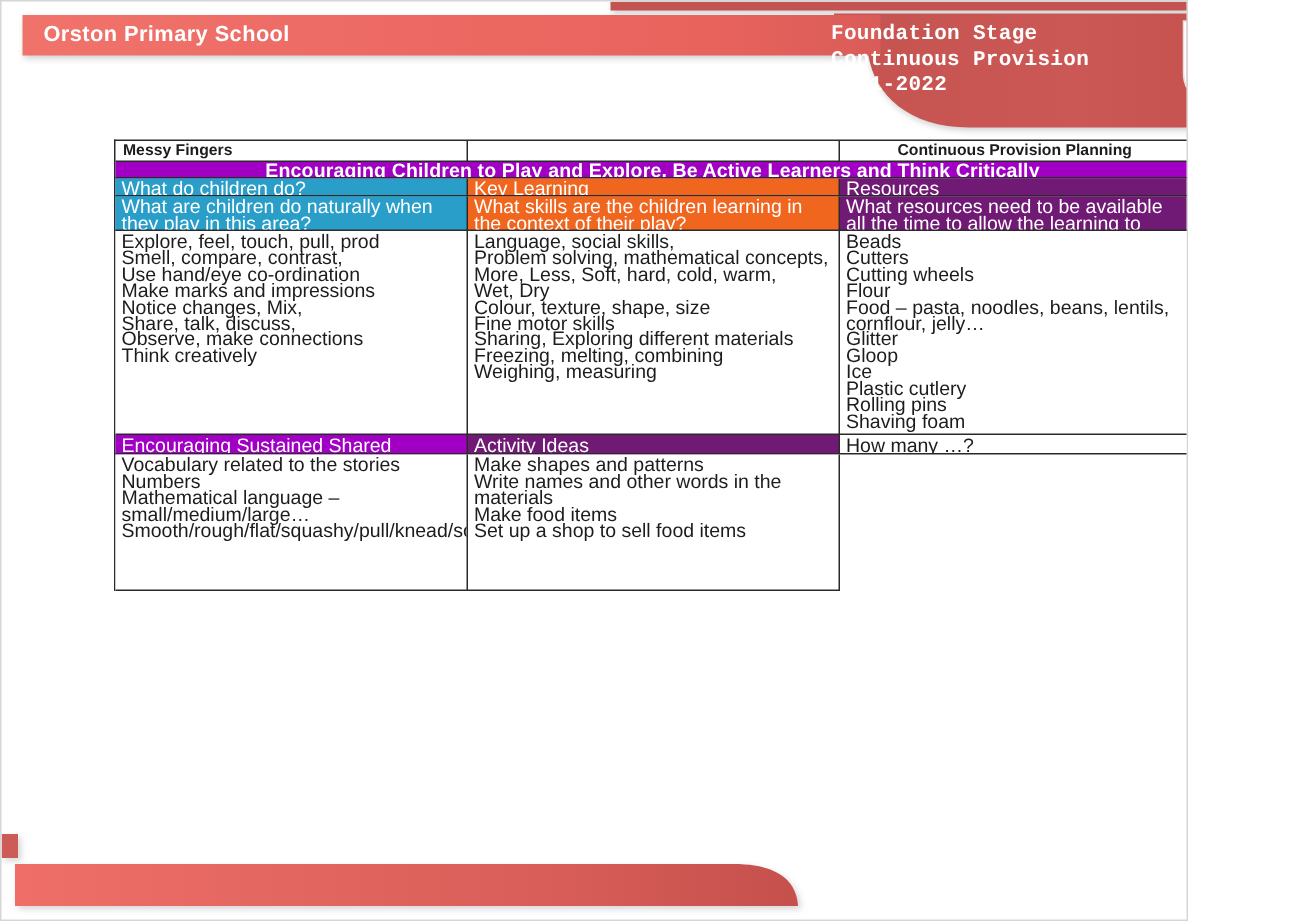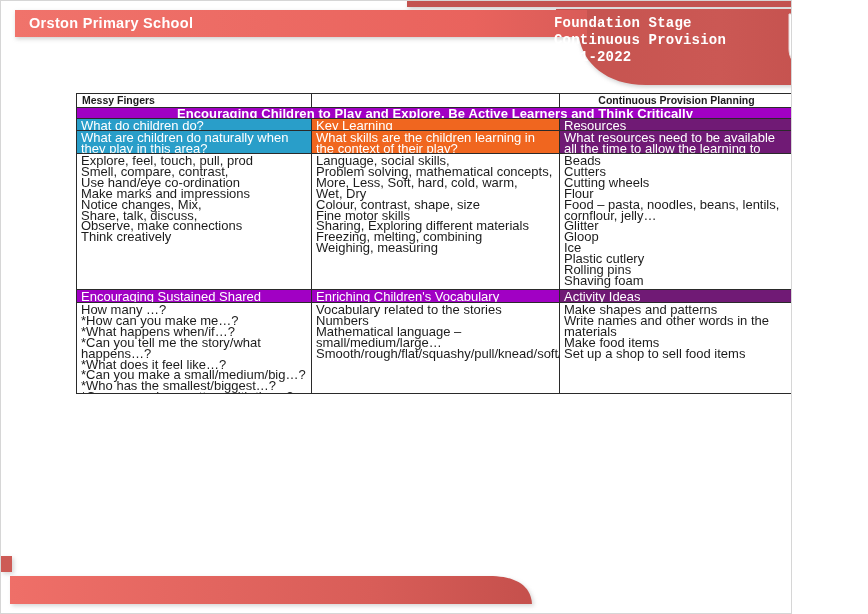--- a/index.html
+++ b/index.html
@@ -130,39 +130,38 @@
 Use hand/eye co-ordination
 Make marks and impressions
 Notice changes, Mix,
 Share, talk, discuss,
 Observe, make connections
 Think creatively</div>
     <div class="cell body">Language, social skills,
 Problem solving, mathematical concepts,
 More, Less, Soft, hard, cold, warm,
 Wet, Dry
-Colour, contrast, shape, size
+Colour, texture, shape, size
 Fine motor skills
 Sharing, Exploring different materials
 Freezing, melting, combining
 Weighing, measuring</div>
     <div class="cell body">Beads
 Cutters
 Cutting wheels
 Flour
 Food – pasta, noodles, beans, lentils, cornflour, jelly…
 Glitter
 Gloop
 Ice
 Plastic cutlery
 Rolling pins
 Shaving foam</div>
 
     <div class="cell hdr purple">Encouraging Sustained Shared Thinking</div>
-    <div class="cell hdr purple">Enriching Children's Vocabulary</div>
     <div class="cell hdr green">Activity Ideas</div>
 
     <div class="cell body">How many …?
 *How can you make me…?
 *What happens when/if…?
 *Can you tell me the story/what happens…?
 *What does it feel like…?
 *Can you make a small/medium/big…?
 *Who has the smallest/biggest…?
 *Can you make a pattern with the…?</div>

